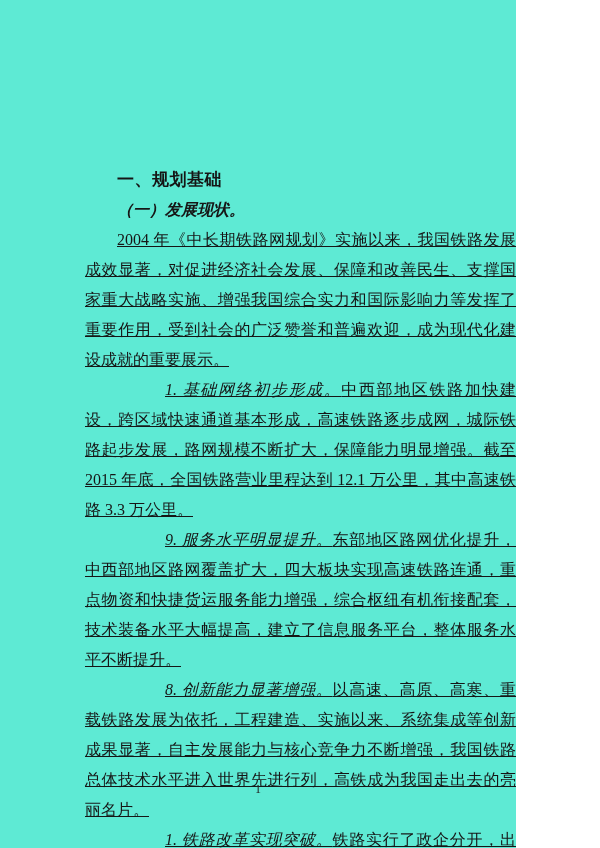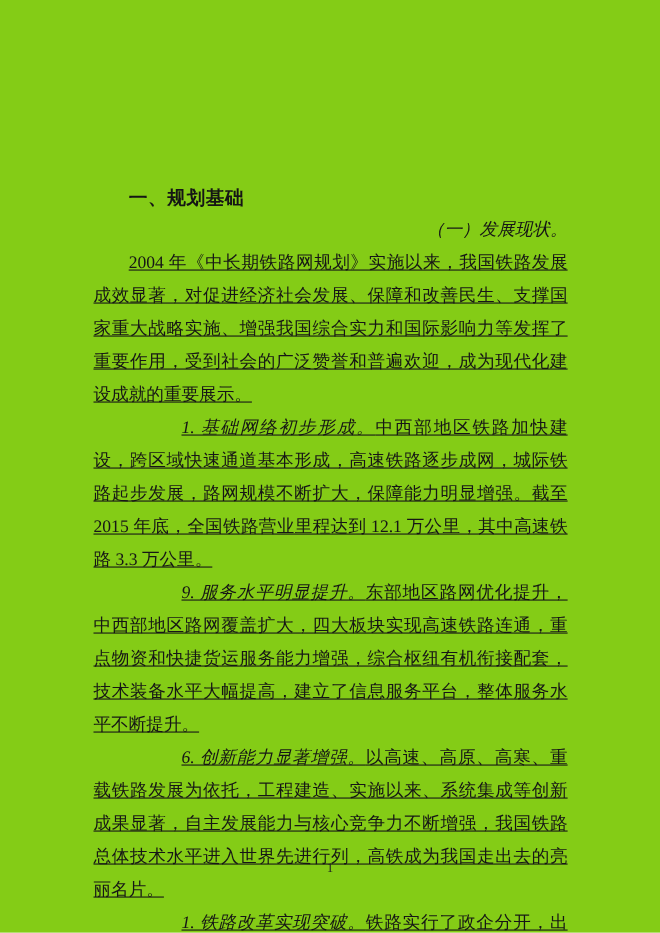--- a/index.html
+++ b/index.html
@@ -2,23 +2,23 @@
 <html><head>
 <meta charset="utf-8">
 <style>
   html, body {
     margin: 0;
     padding: 0;
     background: #ffffff;
   }
   .page {
     position: relative;
-    width: 600px;
+    width: 516px;
     height: 848px;
-    background: #84cc16;
+    background: #5eead4;
     overflow: hidden;
     font-family: "Liberation Serif", "DejaVu Serif", serif;
     color: #111111;
   }
   .content {
     position: absolute;
     top: 165px;
     left: 85px;
     width: 431px;
   }
@@ -27,27 +27,26 @@
     font-family: "Liberation Sans", "DejaVu Sans", sans-serif;
     font-weight: bold;
     font-size: 17px;
     line-height: 30px;
     text-indent: 32px;
     letter-spacing: 0.5px;
     color: #151515;
   }
   .subsection-heading {
     margin: 0;
-    font-weight: normal;
+    font-weight: bold;
     font-style: italic;
     font-size: 16px;
     line-height: 30px;
     text-indent: 32px;
     color: #161616;
-    text-align: right;
   }
   .para {
     margin: 0;
     font-size: 16px;
     line-height: 30px;
     text-align: justify;
     text-indent: 32px;
     color: #161616;
     text-decoration: underline;
   }
@@ -73,19 +72,19 @@
   <div class="content">
     <h1 class="section-heading">一、规划基础</h1>
     <h2 class="subsection-heading">（一）发展现状。</h2>
 
     <p class="para"><span>2004 年《中长期铁路网规划》实施以来，我国铁路发展成效显著，对促进经济社会发展、保障和改善民生、支撑国家重大战略实施、增强我国综合实力和国际影响力等发挥了重要作用，受到社会的广泛赞誉和普遍欢迎，成为现代化建设成就的重要展示。</span></p>
 
     <p class="para"><span class="lead">1. 基础网络初步形成。</span><span>中西部地区铁路加快建设，跨区域快速通道基本形成，高速铁路逐步成网，城际铁路起步发展，路网规模不断扩大，保障能力明显增强。截至 2015 年底，全国铁路营业里程达到 12.1 万公里，其中高速铁路 3.3 万公里。</span></p>
 
     <p class="para"><span class="lead">9. 服务水平明显提升。</span><span>东部地区路网优化提升，中西部地区路网覆盖扩大，四大板块实现高速铁路连通，重点物资和快捷货运服务能力增强，综合枢纽有机衔接配套，技术装备水平大幅提高，建立了信息服务平台，整体服务水平不断提升。</span></p>
 
-    <p class="para"><span class="lead">6. 创新能力显著增强。</span><span>以高速、高原、高寒、重载铁路发展为依托，工程建造、实施以来、系统集成等创新成果显著，自主发展能力与核心竞争力不断增强，我国铁路总体技术水平进入世界先进行列，高铁成为我国走出去的亮丽名片。</span></p>
+    <p class="para"><span class="lead">8. 创新能力显著增强。</span><span>以高速、高原、高寒、重载铁路发展为依托，工程建造、实施以来、系统集成等创新成果显著，自主发展能力与核心竞争力不断增强，我国铁路总体技术水平进入世界先进行列，高铁成为我国走出去的亮丽名片。</span></p>
 
     <p class="para"><span class="lead">1. 铁路改革实现突破。</span><span>铁路实行了政企分开，出台了改革</span></p>
   </div>
 
   <div class="page-number">1</div>
 </div>
 
 </body></html>

